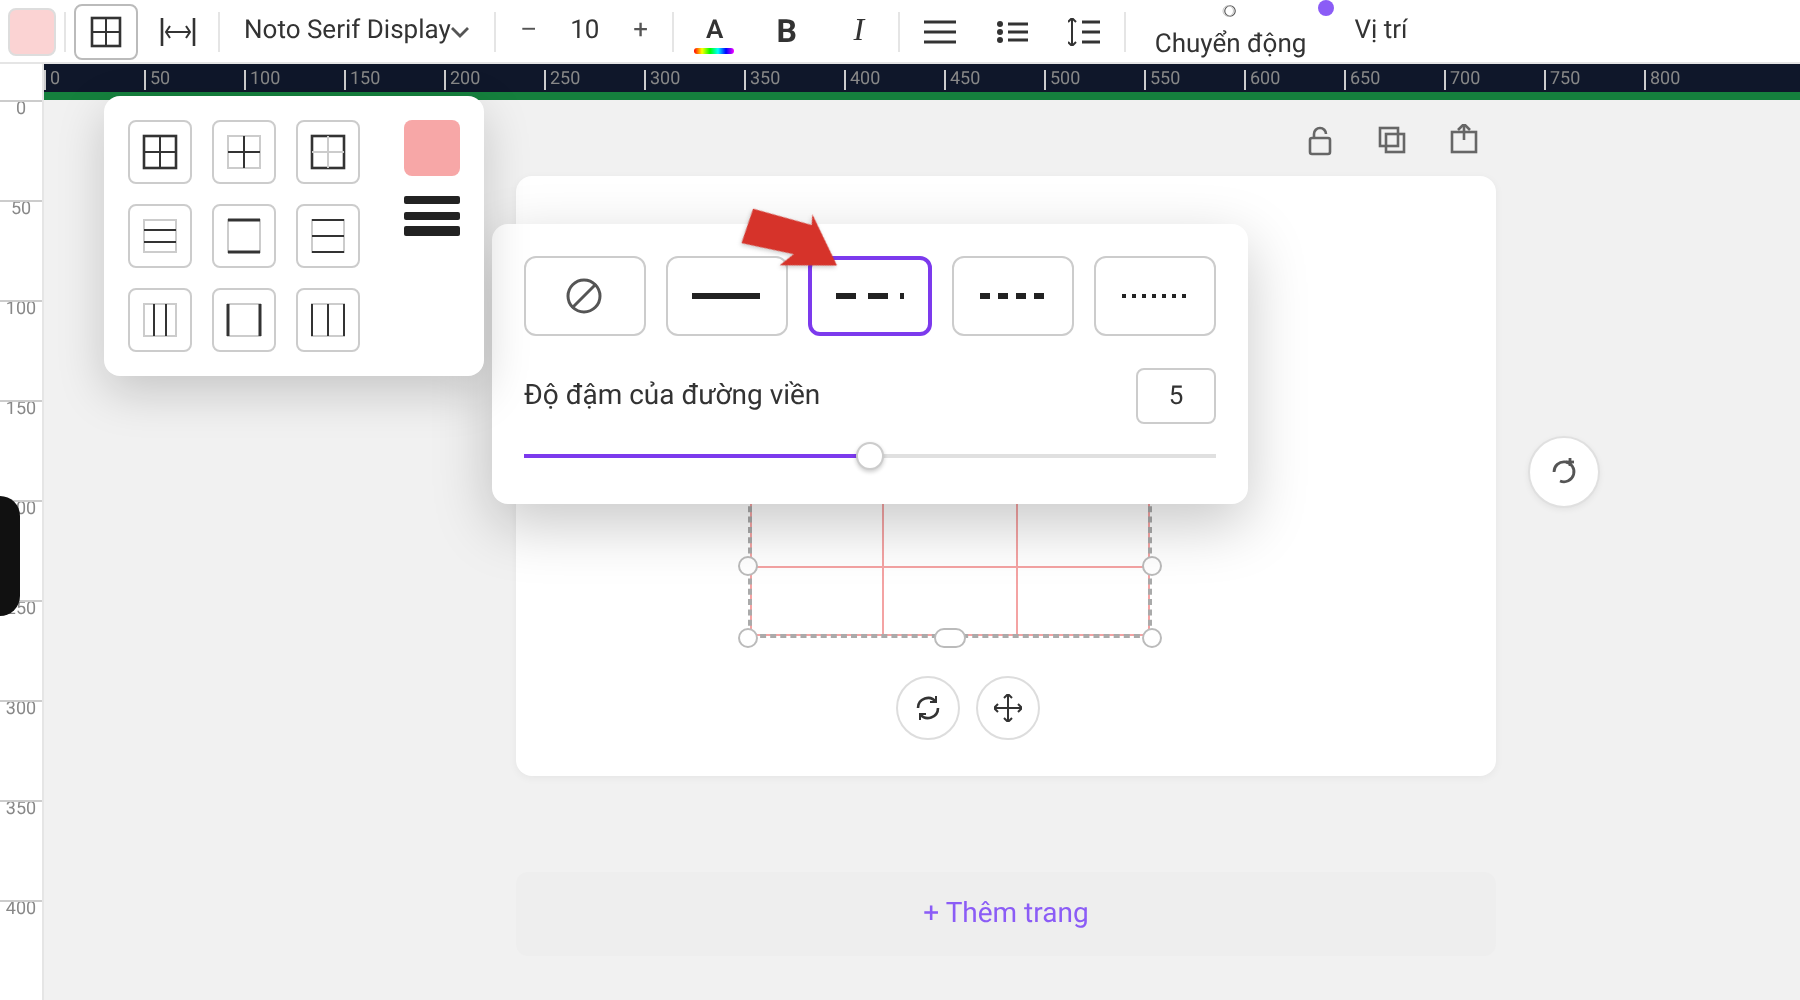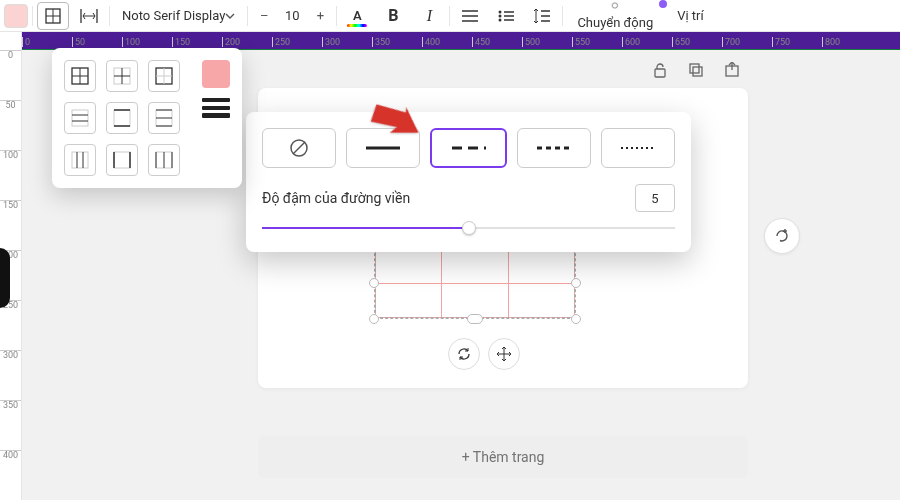--- a/index.html
+++ b/index.html
@@ -19,21 +19,21 @@
     .bold { font-weight: 700; font-size: 16px; }
     .italic { font-style: italic; font-family: serif; font-size: 16px; }
     .menu-item { display: flex; align-items: center; gap: 6px; padding: 0 10px; height: 28px; cursor: pointer; white-space: nowrap; }
     .purple-dot { width: 8px; height: 8px; border-radius: 50%; background: #8b5cf6; position: absolute; top: -2px; right: -4px; }
     .motion-wrap { position: relative; flex-direction: column; }
 
     .workspace { position: absolute; top: 32px; left: 0; right: 0; bottom: 0; display: flex; }
     .left-ruler { width: 22px; background: #fff; border-right: 1px solid #e5e5e5; padding-top: 18px; }
     .left-ruler .tick { height: 50px; font-size: 9px; color: #888; text-align: center; position: relative; }
     .left-ruler .tick::before { content:''; position:absolute; top:0; left:0; right:0; height:1px; background:#ccc; }
-    .top-ruler-wrap { position: absolute; top: 32px; left: 22px; right: 0; height: 18px; background: #4c1d95; border-bottom: 1px solid #15803d; display: flex; align-items: flex-end; }
+    .top-ruler-wrap { position: absolute; top: 32px; left: 22px; right: 0; height: 18px; background: #0f172a; border-bottom: 4px solid #15803d; display: flex; align-items: flex-end; }
     .top-ruler .t { display:inline-block; width:50px; font-size:9px; color:#888; text-align:left; border-left:1px solid #ccc; padding-left:2px; height:10px; line-height:10px; }
     
     .canvas-area { flex: 1; background: #f1f1f1; position: relative; margin-top: 18px; }
 
     .canvas-actions { position: absolute; top: 58px; right: 156px; display: flex; gap: 12px; }
     .ca-btn { width: 24px; height: 24px; display:flex; align-items:center; justify-content:center; color:#555; cursor:pointer; }
 
     .page { position: absolute; top: 88px; left: 258px; width: 490px; height: 300px; background: #fff; border-radius: 8px; box-shadow: 0 1px 4px rgba(0,0,0,0.05); }
 
     .sel-box { position: absolute; top: 248px; left: 375px; width: 200px; height: 70px; }
@@ -45,31 +45,31 @@
     .h-l{left:-6px;top:50%;transform:translateY(-50%)}.h-r{right:-6px;top:50%;transform:translateY(-50%)}
     .sel-edge{position:absolute;border:1px dashed #aaa}
     .se-t{top:-1px;left:0;right:0;height:0}.se-b{bottom:-1px;left:0;right:0;height:0}
     .se-l{left:-1px;top:0;bottom:0;width:0}.se-r{right:-1px;top:0;bottom:0;width:0}
 
     .quick-actions { position: absolute; top: 338px; left: 448px; display:flex; gap:8px; }
     .qa-btn { width:32px; height:32px; border-radius:50%; background:#fff; border:1px solid #ddd; display:flex; align-items:center; justify-content:center; color:#333; cursor:pointer; }
 
     .float-round { position:absolute; top:218px; right:100px; width:36px; height:36px; border-radius:50%; background:#fff; border:1px solid #e0e0e0; display:flex; align-items:center; justify-content:center; cursor:pointer; box-shadow:0 1px 3px rgba(0,0,0,0.06); }
 
-    .add-page { position:absolute; bottom:22px; left:258px; width:490px; height:42px; background:#eee; border-radius:6px; display:flex; align-items:center; justify-content:center; font-size:14px; color:#737373; cursor:pointer; }
+    .add-page { position:absolute; bottom:22px; left:258px; width:490px; height:42px; background:#eee; border-radius:6px; display:flex; align-items:center; justify-content:center; font-size:14px; color:#8b5cf6; cursor:pointer; }
 
     .table-popover { position:absolute; top:48px; left:52px; width:190px; background:#fff; border-radius:8px; box-shadow:0 8px 24px rgba(0,0,0,0.18); padding:12px; z-index:60; }
     .grid3 { display:grid; grid-template-columns:repeat(3,32px); gap:10px; }
     .gcell { width:32px; height:32px; border:1px solid #ccc; border-radius:4px; display:flex; align-items:center; justify-content:center; cursor:pointer; }
     .tp-right { position:absolute; top:12px; right:12px; display:flex; flex-direction:column; gap:10px; align-items:center; }
     .color-sw { width:28px; height:28px; border-radius:4px; background:#f7a7a7; }
     .menu-ico { width:28px; height:20px; display:flex; flex-direction:column; justify-content:space-between; }
     .menu-ico span{height:4px; background:#222; border-radius:1px;}
 
-    .line-popover { position:absolute; top:112px; left:246px; width:445px; background:#fff; border-radius:8px; box-shadow:0 10px 30px rgba(0,0,0,0.22); padding:16px; z-index:55; }
+    .line-popover { position:absolute; top:112px; left:246px; width:378px; background:#fff; border-radius:8px; box-shadow:0 10px 30px rgba(0,0,0,0.22); padding:16px; z-index:55; }
     .line-styles { display:flex; gap:10px; margin-bottom:16px; }
     .ls-btn { flex:1; height:40px; border:1px solid #ccc; border-radius:6px; display:flex; align-items:center; justify-content:center; cursor:pointer; background:#fff; }
     .ls-btn.selected { border:2px solid #7c3aed; }
     .weight-row { display:flex; align-items:center; justify-content:space-between; font-size:14px; color:#333; margin-bottom:8px; }
     .weight-val { width:40px; height:28px; border:1px solid #ccc; border-radius:4px; text-align:center; font-size:13px; line-height:28px; }
     .slider { position:relative; height:16px; }
     .slider-track { position:absolute; top:7px; left:0; right:0; height:2px; background:#e0e0e0; }
     .slider-fill { position:absolute; top:7px; left:0; height:2px; background:#7c3aed; }
     .slider-thumb { position:absolute; top:1px; width:14px; height:14px; border-radius:50%; background:#fff; border:1px solid #ccc; box-shadow:0 1px 2px rgba(0,0,0,0.2); }
 

